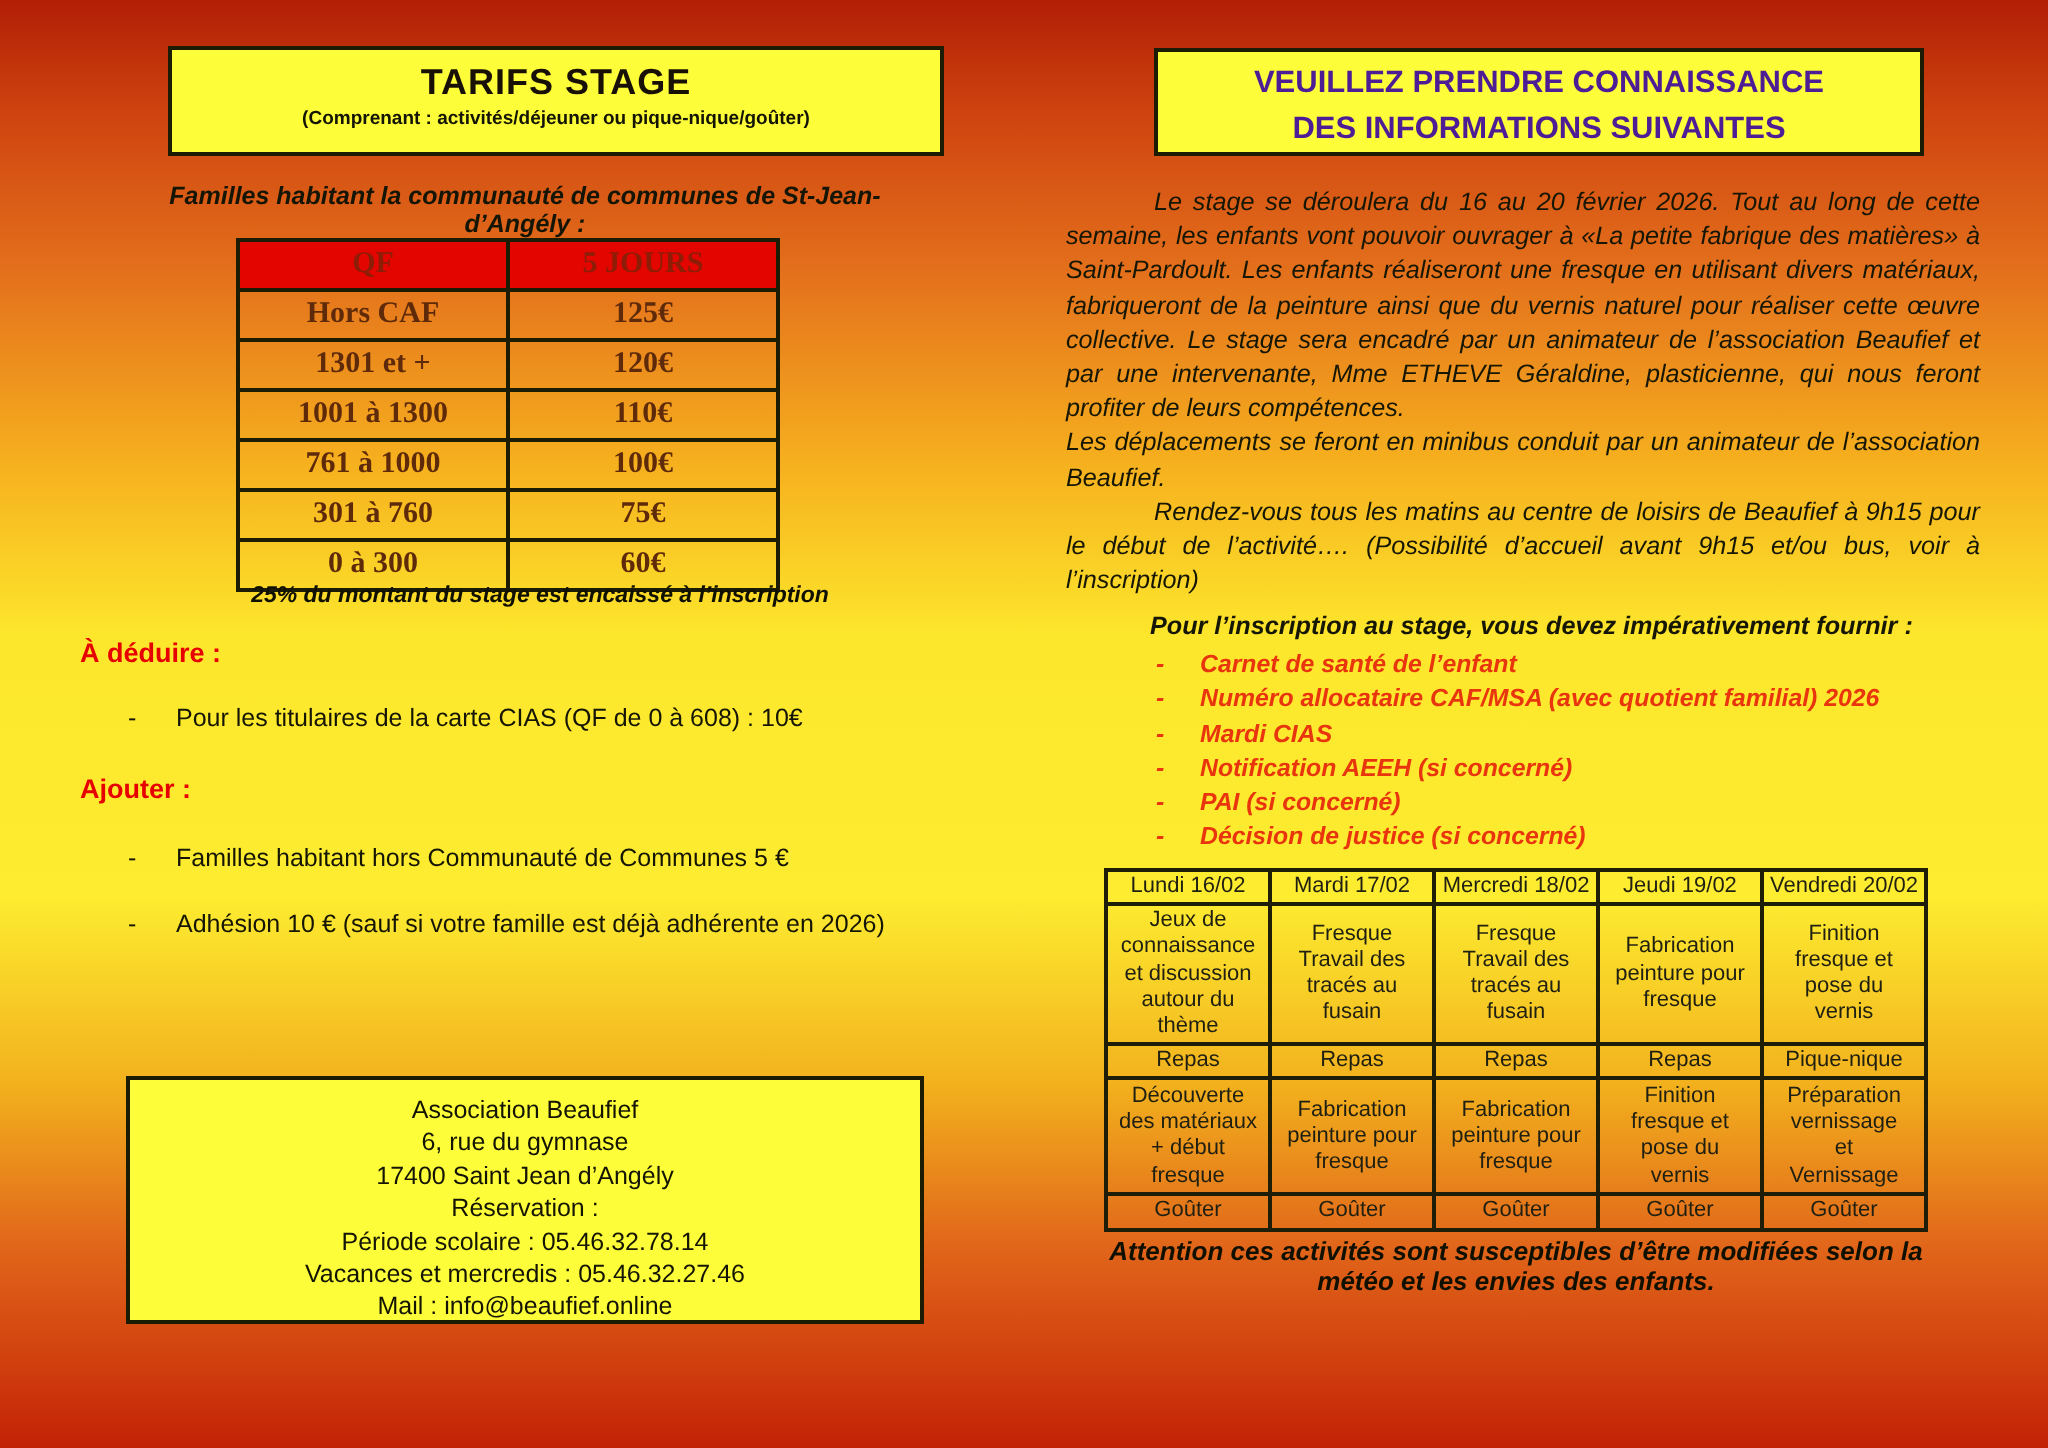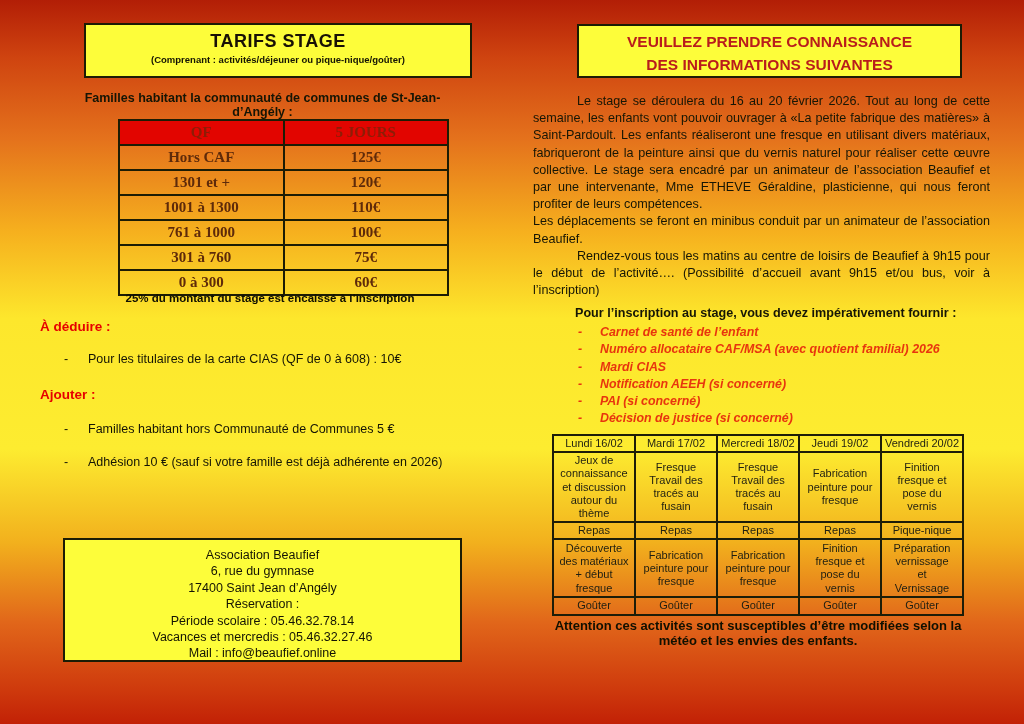--- a/index.html
+++ b/index.html
@@ -5,31 +5,31 @@
   * { margin:0; padding:0; box-sizing:border-box; }
   html,body { background:#888; }
   .page {
     position:relative; width:1024px; height:724px; overflow:hidden;
     background:linear-gradient(180deg,
       #b21e06 0%, #cf4410 8%, #e4711c 19%, #f6b01e 32%,
       #fde72c 44%, #fdec30 62%, #f2b01d 75%, #e1661a 86%,
       #cf3b0d 95%, #c22106 100%);
     font-family:"Liberation Sans", sans-serif; color:#1a1a1a;
   }
-  .abs { position:absolute; }
+  .abs { position:absolute;font-style:italic; }
   .box { position:absolute; background:#fdfd3a; border:2px solid #1c1c04; }
 
   
   .title-box-left { left:84px; top:23px; width:388px; height:55px; text-align:center; padding-top:6px; }
   .tarifs-title { font-size:18px; font-weight:bold; color:#181005; letter-spacing:.5px; }
   .tarifs-subtitle { font-size:9.5px; font-weight:bold; margin-top:2px; color:#141404; }
 
   .intro { left:60px; top:91px; width:405px; text-align:center; font-weight:bold; font-size:12.5px; color:#151505; }
 
-  .price-table { position:absolute; left:118px; top:119px; width:331px;
+  .price-table { position:absolute; left:118px; top:119px; width:272px;
     border-collapse:collapse; table-layout:fixed;
     font-family:"Liberation Serif", serif; font-weight:bold; text-align:center; }
   .price-table th, .price-table td { border:2px solid #1c1c04; height:25px; }
   .price-table th { background:#e20500; color:#8d1d06; font-size:15px; }
   .price-table td { color:#5e2a0a; font-size:15px; }
 
   .price-note { left:100px; top:292px; width:340px; text-align:center; font-weight:bold; font-size:11.5px; color:#101000; }
 
   .red-heading { position:absolute; color:#e60000; font-weight:bold; font-size:13.5px; }
   .deduire-heading { left:40px; top:319px; }
@@ -40,21 +40,21 @@
   .ajouter-list { left:64px; top:421px; width:410px; }
   .ajouter-list .dash-item { margin-bottom:17px; }
   .dash-item { display:flex; line-height:16px; }
   .dash-item .dash { width:24px; flex:0 0 24px; }
 
   .contact-box { left:63px; top:538px; width:399px; height:124px; text-align:center; font-size:12.5px; color:#141404; padding-top:7px; }
   .contact-box .line-item { line-height:16.4px; }
 
   
   .title-box-right { left:577px; top:24px; width:385px; height:54px; text-align:center;
-    font-size:15.5px; font-weight:bold; color:#b91c1c; padding-top:4px; }
+    font-size:15.5px; font-weight:bold; color:#4c1d95; padding-top:4px; }
   .title-box-right div { line-height:23px; }
 
   .paragraphs { left:533px; top:93px; width:457px; font-size:12.6px; line-height:17.2px; text-align:justify; color:#161605; }
   .paragraphs p.ind { text-indent:44px; }
 
   .fournir-heading { left:575px; top:306px; width:420px; font-weight:bold; font-size:12.6px; color:#161605; }
   .fournir-list { left:578px; top:324px; width:412px; color:#e8350e; font-weight:bold; font-style:italic; font-size:12.4px; }
   .fournir-list .dash-item { line-height:17.3px; }
   .fournir-list .dash { width:22px; flex:0 0 22px; }
 

